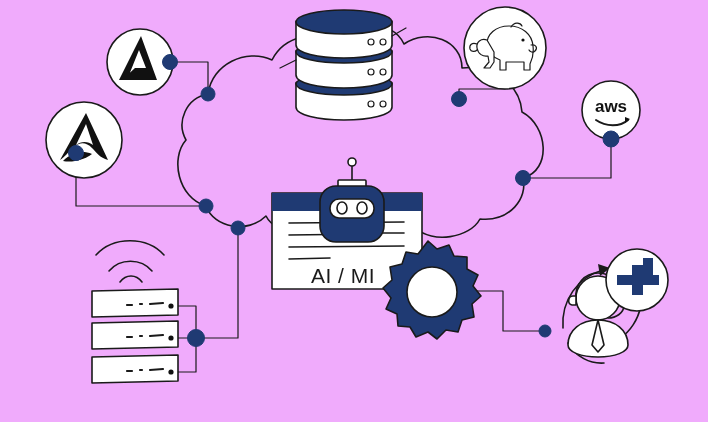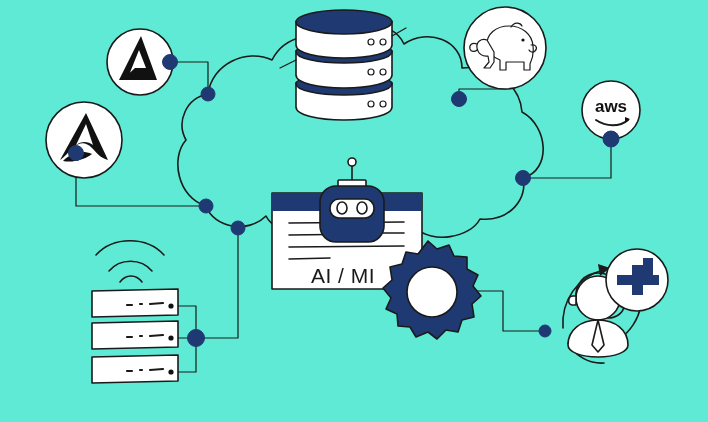--- a/index.html
+++ b/index.html
@@ -7,21 +7,21 @@
     padding: 0;
     background: #ffffff;
   }
   body {
     font-family: "Liberation Sans", sans-serif;
   }
   #canvas-wrap {
     position: relative;
     width: 708px;
     height: 422px;
-    background: #5eead4;
+    background: #f0abfc;
     overflow: hidden;
     text-align: right;
   }
   svg#diagram {
     display: block;
     width: 708px;
     height: 422px;
   }
   .stroke-ink {
     fill: none;

